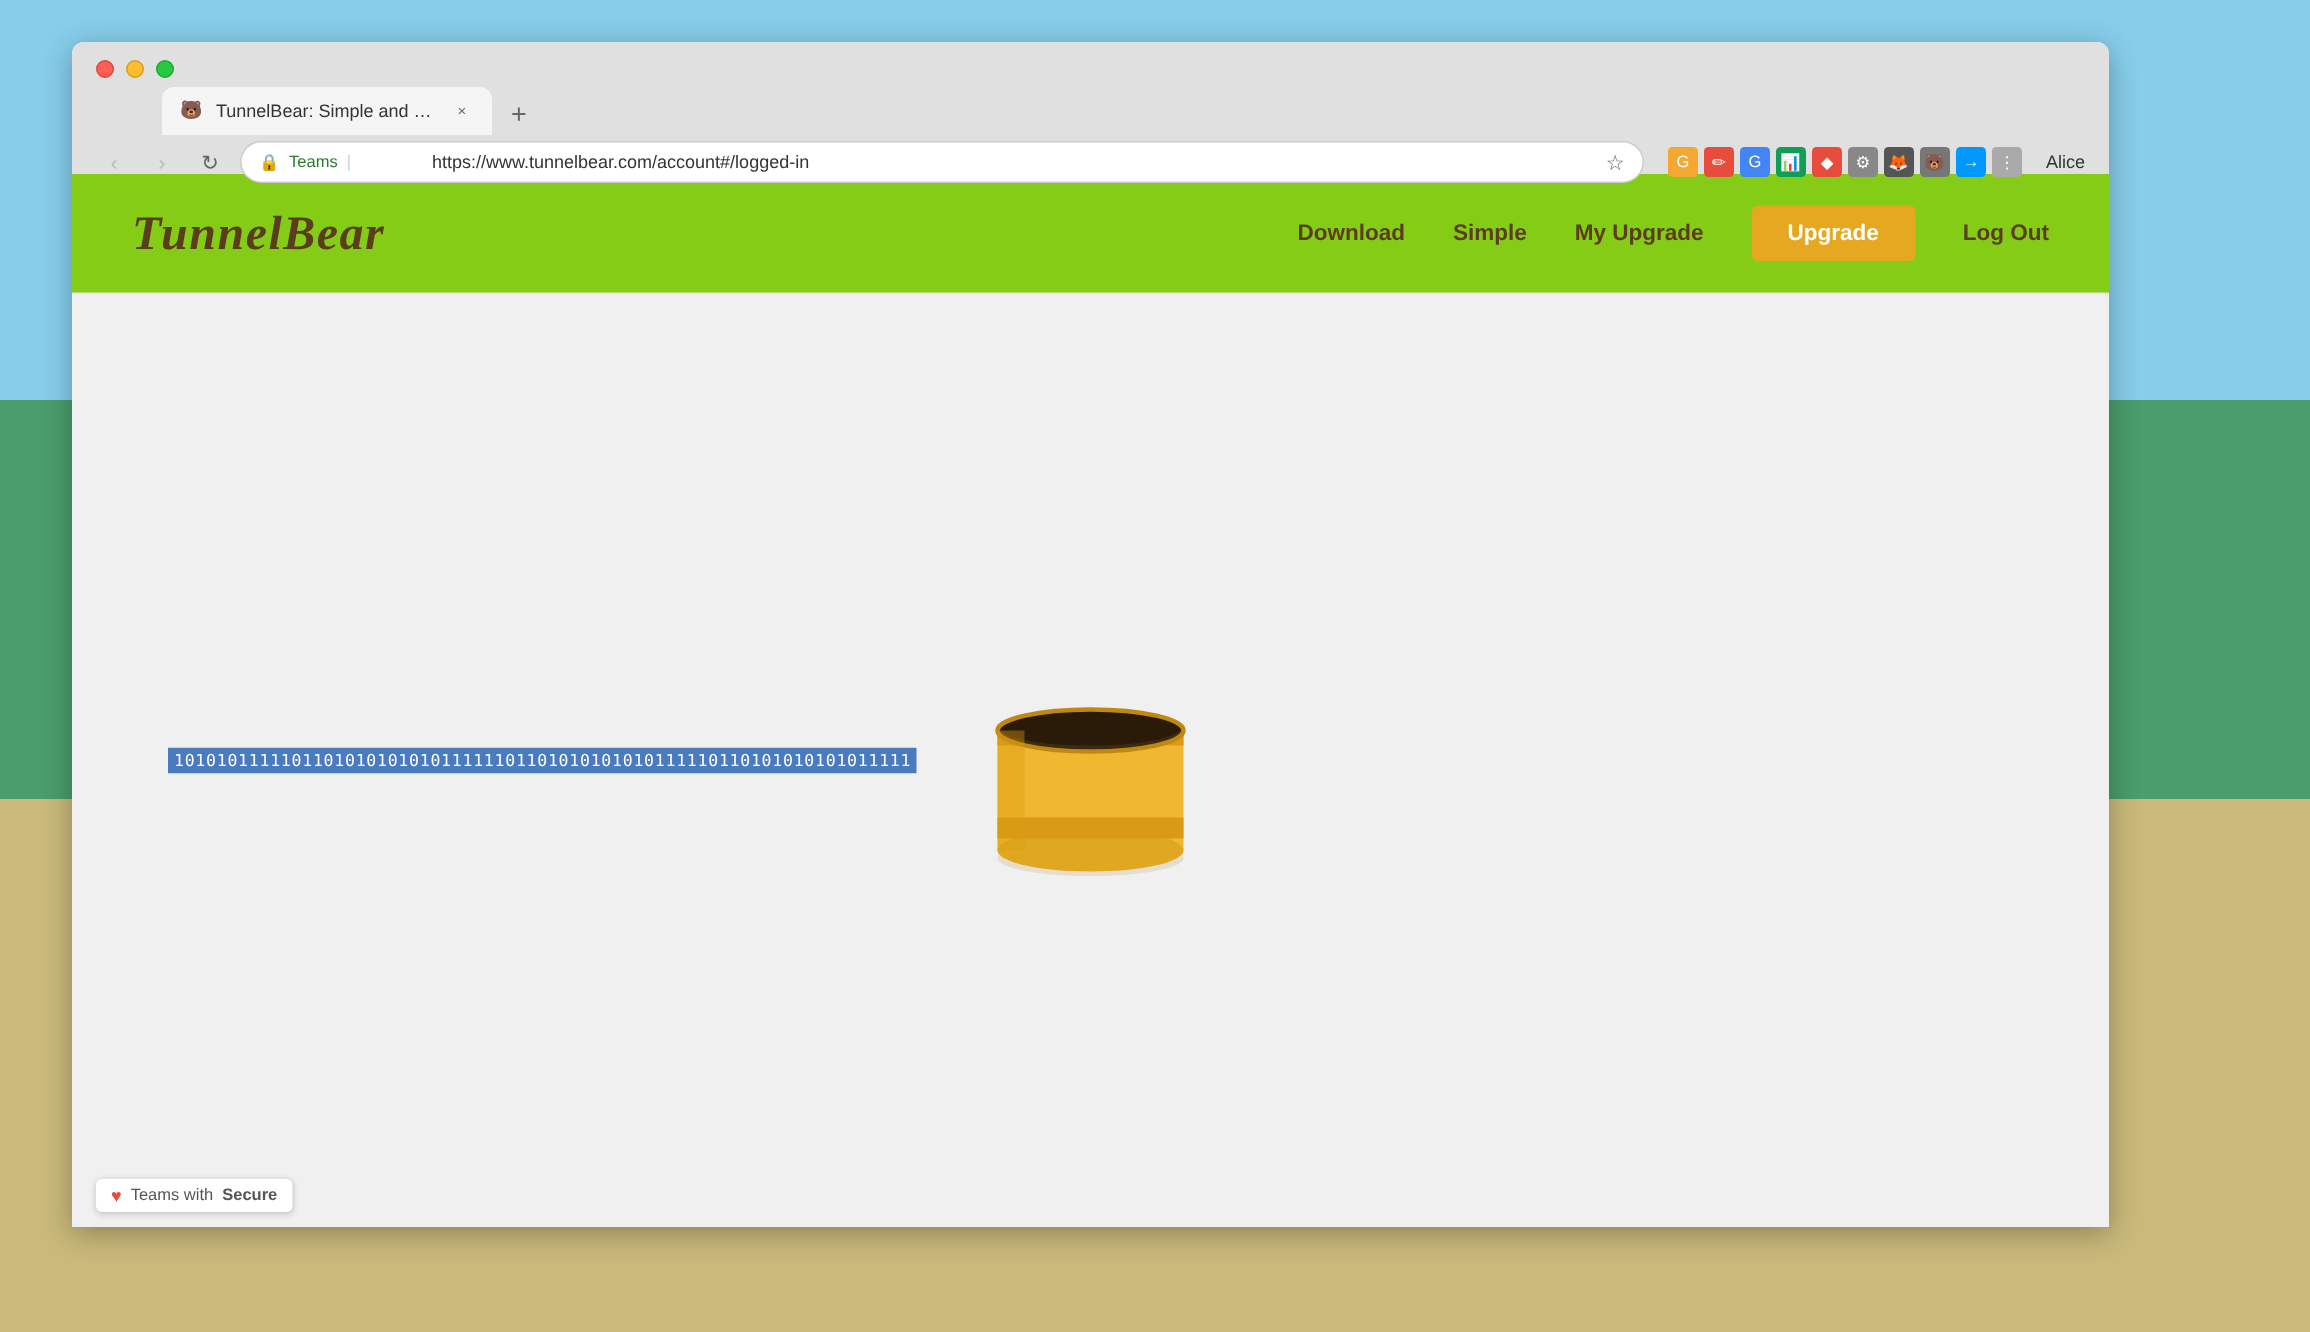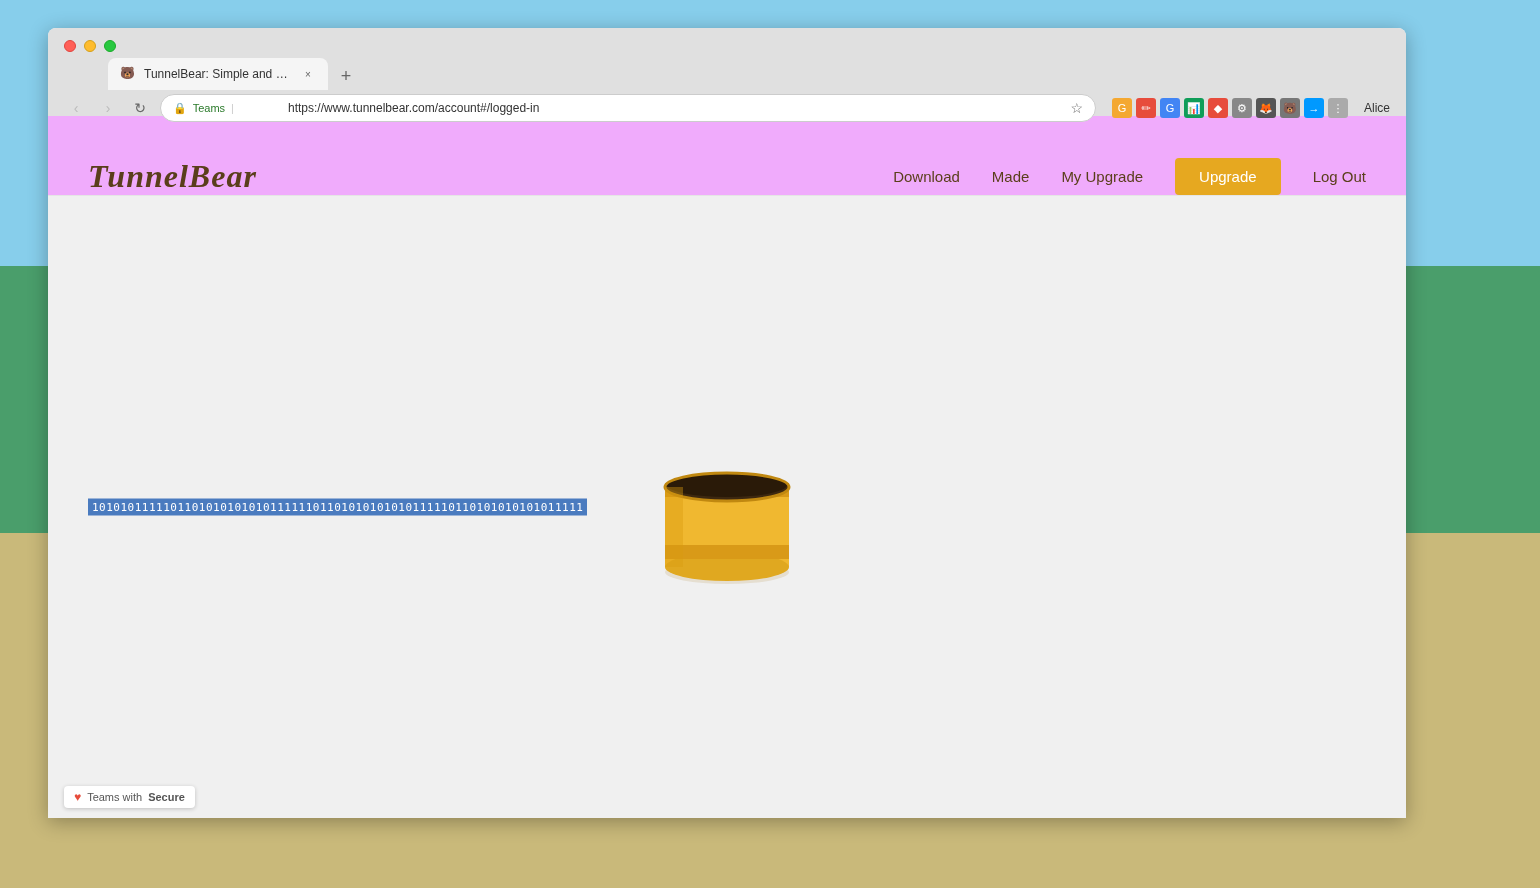--- a/index.html
+++ b/index.html
@@ -199,23 +199,23 @@
 
     
     .page-content {
       background: #f0f0f0;
       height: calc(790px - 88px);
       overflow: hidden;
     }
 
     
     .nav-header {
-      background: #f0abfc;
-      display: flex;
-      align-items: flex-end;
+      background: #84cc16;
+      display: flex;
+      align-items: center;
       padding: 0 40px;
       height: 80px;
       border-bottom: 1px solid #e5e5e5;
     }
 
     .logo-area {
       flex: 1;
     }
 
     .logo-text {
@@ -231,48 +231,48 @@
       display: flex;
       align-items: center;
       gap: 32px;
     }
 
     .nav-link {
       font-size: 15px;
       color: #5a3e1b;
       text-decoration: none;
       cursor: pointer;
-      font-weight: 400;
+      font-weight: 700;
     }
 
     .upgrade-btn {
       background: #e6a820;
       color: white;
       border: none;
       padding: 10px 24px;
       border-radius: 4px;
       font-size: 15px;
-      font-weight: 400;
+      font-weight: 700;
       cursor: pointer;
     }
 
     
     .main-content {
       display: flex;
       align-items: center;
       justify-content: center;
       height: calc(100% - 80px);
       position: relative;
       background: #f0f0f0;
     }
 
     
     .binary-text {
       position: absolute;
-      left: 40px;
+      left: 64px;
       top: 50%;
       transform: translateY(-50%);
       font-size: 11px;
       font-family: monospace;
       color: #ffffff;
       background: #4a7bbf;
       padding: 2px 4px;
       letter-spacing: 0.5px;
       white-space: nowrap;
     }
@@ -364,21 +364,21 @@
     </div>
 
     <div class="page-content">
 
       <nav class="nav-header">
         <div class="logo-area">
           <span class="logo-text">TunnelBear</span>
         </div>
         <div class="nav-links">
           <a class="nav-link">Download</a>
-          <a class="nav-link">Made</a>
+          <a class="nav-link">Simple</a>
           <a class="nav-link">My Upgrade</a>
           <button class="upgrade-btn">Upgrade</button>
           <a class="nav-link">Log Out</a>
         </div>
       </nav>
 
       <div class="main-content">
 
         <div class="binary-text">101010111110110101010101011111101101010101010111110110101010101011111</div>
 

